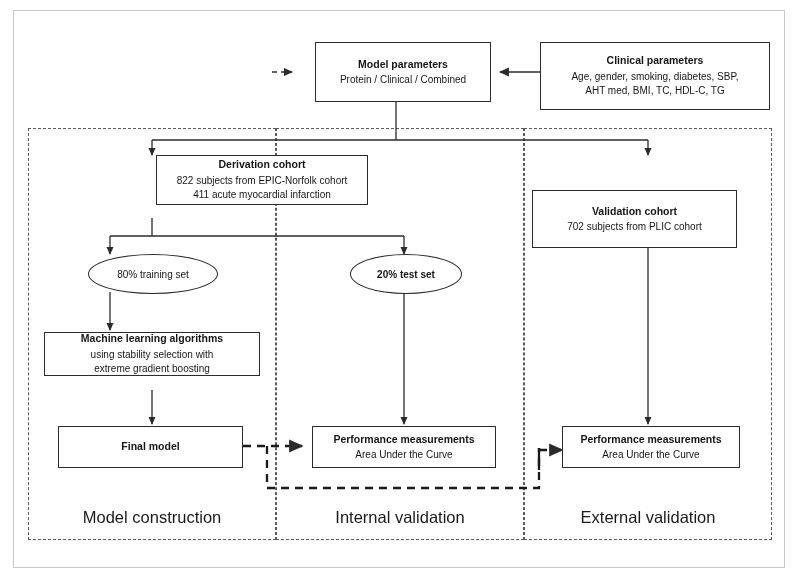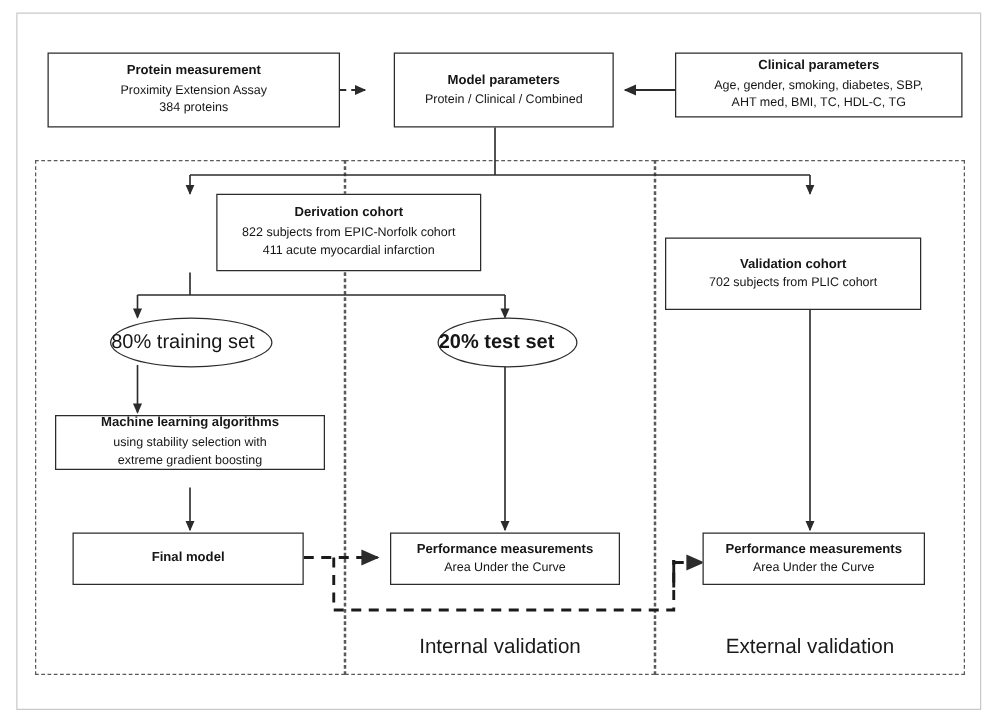--- a/index.html
+++ b/index.html
@@ -50,23 +50,23 @@
     font-size: 10px;
   }
   .ellipse {
     position: absolute;
     box-sizing: border-box;
     border: 1px solid #2b2b2b;
     background: #ffffff;
     border-radius: 50%;
     display: flex;
     align-items: center;
-    justify-content: flex-start;
+    justify-content: center;
     text-align: center;
-    font-size: 16px;
+    font-size: 10px;
     color: #161616;
   }
   .dashed-region {
     position: absolute;
     box-sizing: border-box;
     border: 1px dashed #5a5a5a;
     background: transparent;
   }
   .region-label {
     position: absolute;
@@ -127,38 +127,33 @@
 
     <line x1="648" y1="214" x2="648" y2="424" stroke="#2b2b2b" stroke-width="1.3" marker-end="url(#arrow)"></line>
 
     <line x1="243" y1="446" x2="302" y2="446" stroke="#1a1a1a" stroke-width="2.3" stroke-dasharray="8,6" marker-end="url(#arrow)"></line>
 
     <polyline points="267,446 267,488 539,488 539,448" fill="none" stroke="#1a1a1a" stroke-width="2.3" stroke-dasharray="8,6"></polyline>
     <line x1="539" y1="470" x2="539" y2="448" stroke="#1a1a1a" stroke-width="2.3"></line>
     <line x1="539" y1="450" x2="562" y2="450" stroke="#1a1a1a" stroke-width="2.3" stroke-dasharray="8,6" marker-end="url(#arrow)"></line>
   </svg>
 
-  <div class="box" style="left:38px; top:42px; width:234px; height:60px;">
-    <div class="title">Protein measurement</div>
-    <div class="line">Proximity Extension Assay</div>
-    <div class="line">384 proteins</div>
-  </div>
 
   <div class="box" style="left:300px; top:42px; width:176px; height:60px;margin-left:15px;">
     <div class="title">Model parameters</div>
     <div class="line">Protein / Clinical / Combined</div>
   </div>
 
-  <div class="box" style="left:540px; top:42px; width:230px; height:52px;">
+  <div class="box" style="left:540px; top:42px; width:230px; height:68px;">
     <div class="title">Clinical parameters</div>
     <div class="line">Age, gender, smoking, diabetes, SBP,</div>
     <div class="line">AHT med, BMI, TC, HDL-C, TG</div>
   </div>
 
-  <div class="box" style="left:173px; top:155px; width:212px; height:62px;">
+  <div class="box" style="left:156px; top:155px; width:212px; height:50px;">
     <div class="title">Derivation cohort</div>
     <div class="line">822 subjects from EPIC-Norfolk cohort</div>
     <div class="line">411 acute myocardial infarction</div>
   </div>
 
   <div class="box" style="left:532px; top:155px; width:205px; height:58px;margin-top:35px;">
     <div class="title">Validation cohort</div>
     <div class="line">702 subjects from PLIC cohort</div>
   </div>
 
@@ -183,16 +178,17 @@
   <div class="box" style="left:312px; top:426px; width:184px; height:42px;">
     <div class="title">Performance measurements</div>
     <div class="line">Area Under the Curve</div>
   </div>
 
   <div class="box" style="left:562px; top:426px; width:178px; height:42px;">
     <div class="title">Performance measurements</div>
     <div class="line">Area Under the Curve</div>
   </div>
 
+  <div class="region-label" style="left:28px; top:508px; width:248px;">Model construction</div>
   <div class="region-label" style="left:276px; top:508px; width:248px;">Internal validation</div>
   <div class="region-label" style="left:524px; top:508px; width:248px;">External validation</div>
 
 </div>
 
 </body></html>

